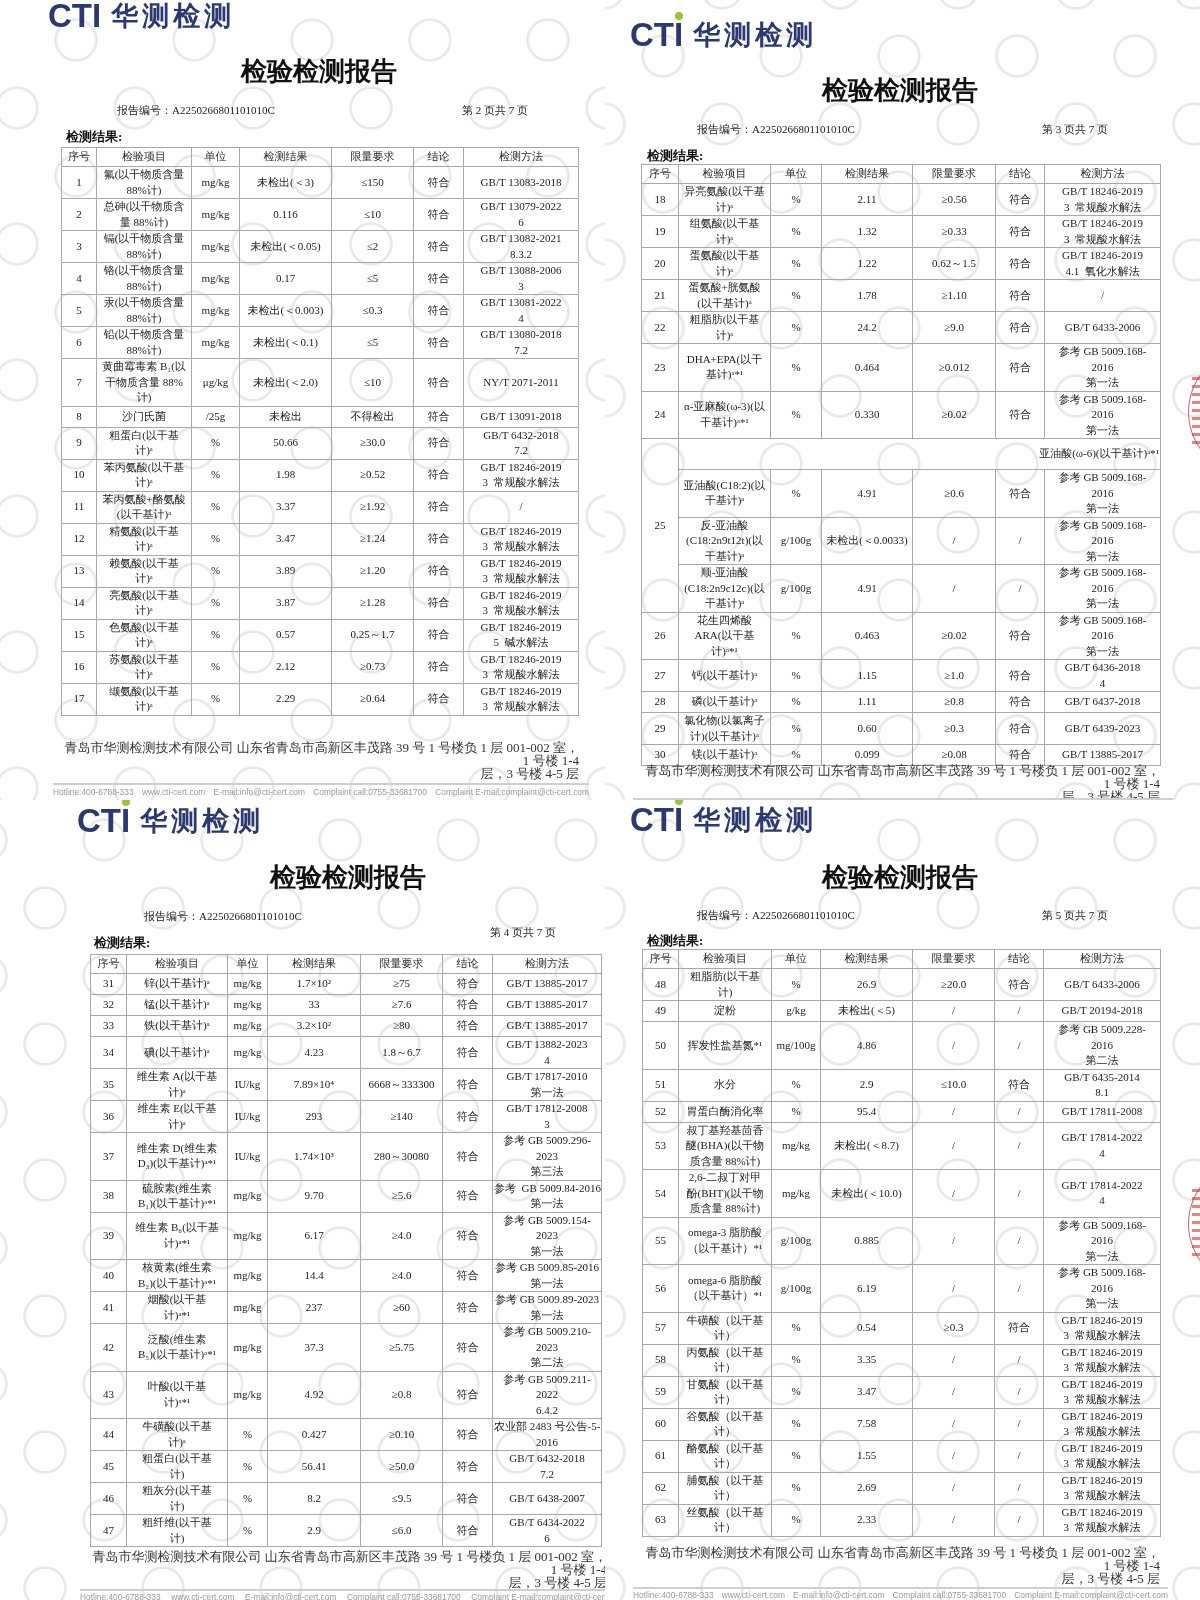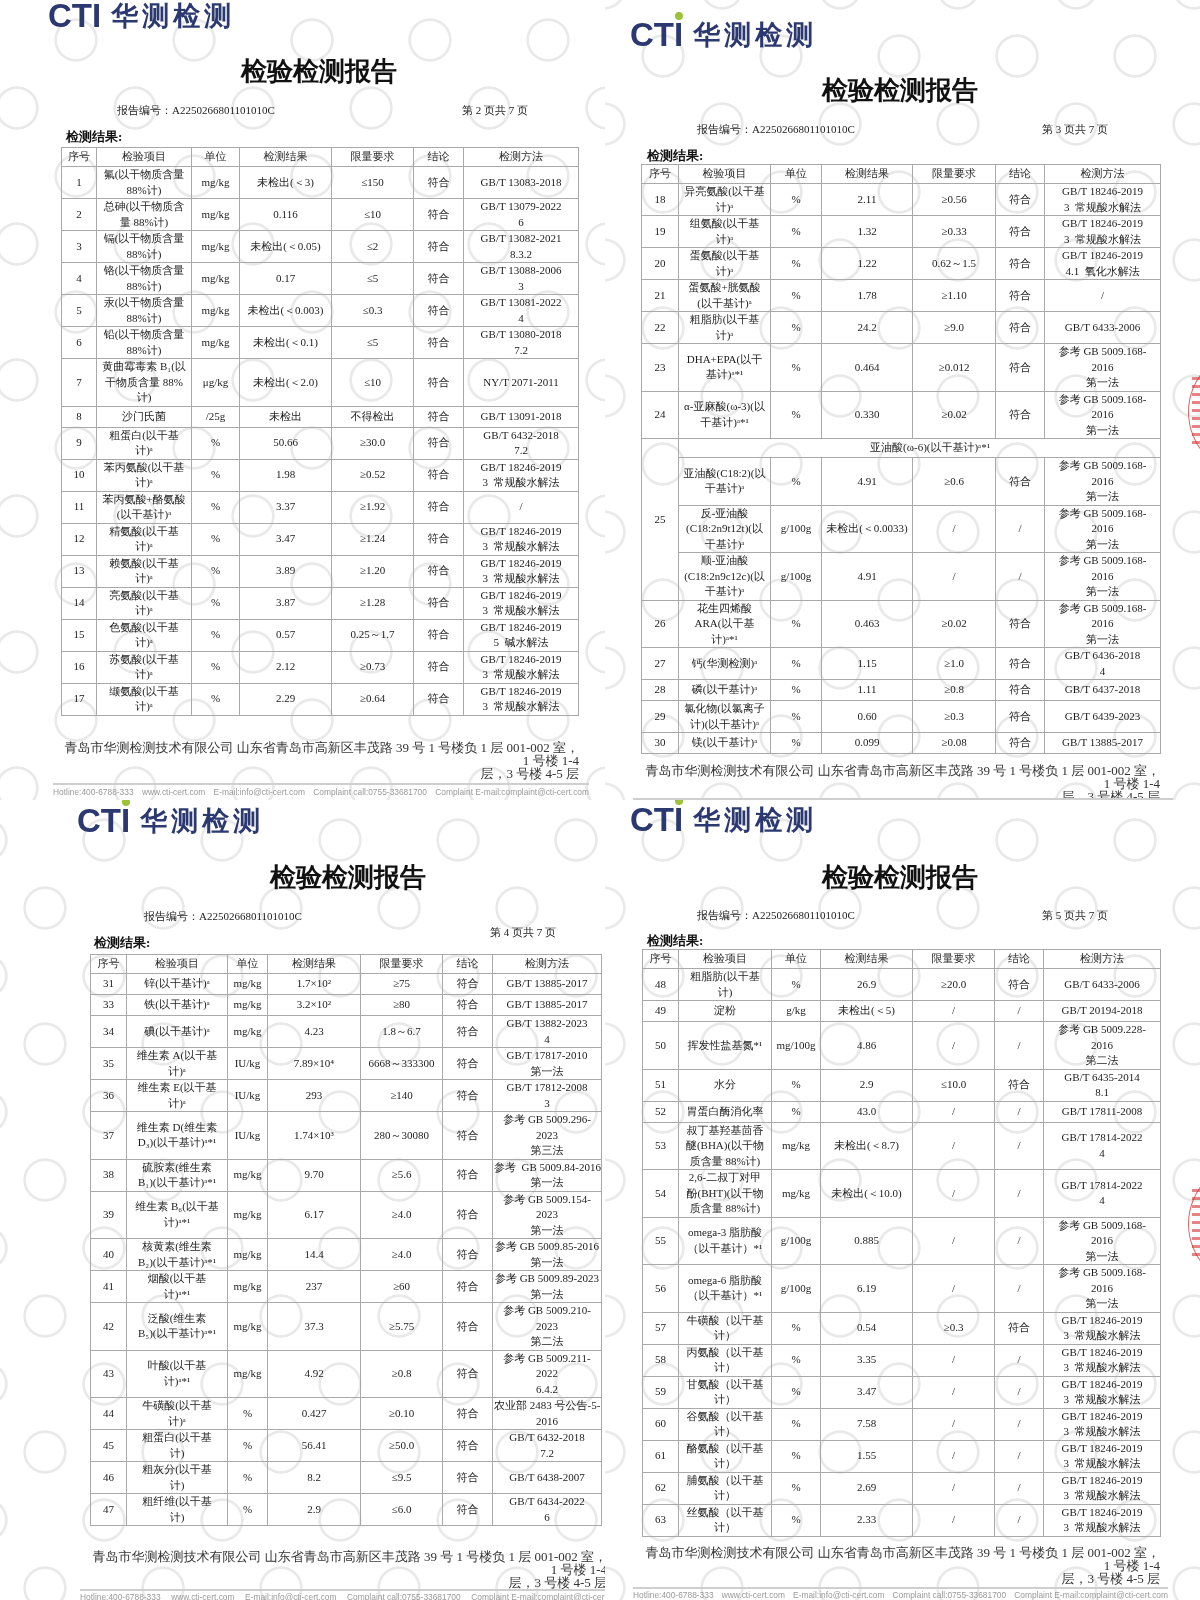--- a/index.html
+++ b/index.html
@@ -44,21 +44,21 @@
   .sect { position: absolute; font-size: 13px; line-height: 14px; font-weight: bold; color: #111; white-space: nowrap; }
   .p2 .sect { left: 66px; top: 130px; }
   .p3 .sect { left: 42px; top: 149px; }
   .p4 .sect { left: 94px; top: 136px; }
   .p5 .sect { left: 42px; top: 134px; }
 
   table.results { position: absolute; border-collapse: collapse; table-layout: fixed; font-size: 11px; line-height: 15.5px; color: #1c1c1c; background: transparent; }
   table.results th, table.results td { border: 1px solid #a9a9a9; text-align: center; vertical-align: middle; padding: 0 1px; white-space: pre; overflow: hidden; }
   table.results th { height: 19px; font-weight: normal; color: #2a2a2a; }
   table.results td { height: 21px; }
-  table.results td.c-group { text-align: center; padding-left: 22px; height: 19px; }
+  table.results td.c-group { text-align: right; padding-left: 22px; height: 31px; }
   .p2 table.results { left: 61px; top: 147px; width: 517px; }
   .p3 table.results { left: 36px; top: 164px; width: 519px; }
   .p4 table.results { left: 90px; top: 154px; width: 511px; }
   .p5 table.results { left: 37px; top: 149px; width: 518px; }
 
   .address { position: absolute; width: 520px; text-align: right; font-size: 13px; line-height: 13px; color: #333; white-space: pre-line; }
   .p2 .address { left: 59px; top: 741px; }
   .p3 .address { left: 35px; top: 764px; }
   .p4 .address { left: 87px; top: 750px; }
   .p5 .address { left: 35px; top: 746px; }
@@ -467,21 +467,21 @@
           <td class="c-unit">%</td>
           <td class="c-result">0.463</td>
           <td class="c-limit">≥0.02</td>
           <td class="c-conclusion">符合</td>
           <td class="c-method">参考 GB 5009.168-
 2016
 第一法</td>
         </tr>
         <tr>
           <td class="c-no">27</td>
-          <td class="c-item">钙(华测检测)ᵃ</td>
+          <td class="c-item">钙(以干基计)ᵃ</td>
           <td class="c-unit">%</td>
           <td class="c-result">1.15</td>
           <td class="c-limit">≥1.0</td>
           <td class="c-conclusion">符合</td>
           <td class="c-method">GB/T 6436-2018
 4</td>
         </tr>
         <tr>
           <td class="c-no">28</td>
           <td class="c-item">磷(以干基计)ᵃ</td>
@@ -555,20 +555,29 @@
         <tr>
           <td class="c-no">31</td>
           <td class="c-item">锌(以干基计)ᵃ</td>
           <td class="c-unit">mg/kg</td>
           <td class="c-result">1.7×10²</td>
           <td class="c-limit">≥75</td>
           <td class="c-conclusion">符合</td>
           <td class="c-method">GB/T 13885-2017</td>
         </tr>
         <tr>
+          <td class="c-no">32</td>
+          <td class="c-item">锰(以干基计)ᵃ</td>
+          <td class="c-unit">mg/kg</td>
+          <td class="c-result">33</td>
+          <td class="c-limit">≥7.6</td>
+          <td class="c-conclusion">符合</td>
+          <td class="c-method">GB/T 13885-2017</td>
+        </tr>
+        <tr>
           <td class="c-no">33</td>
           <td class="c-item">铁(以干基计)ᵃ</td>
           <td class="c-unit">mg/kg</td>
           <td class="c-result">3.2×10²</td>
           <td class="c-limit">≥80</td>
           <td class="c-conclusion">符合</td>
           <td class="c-method">GB/T 13885-2017</td>
         </tr>
         <tr>
           <td class="c-no">34</td>
@@ -809,21 +818,21 @@
           <td class="c-result">2.9</td>
           <td class="c-limit">≤10.0</td>
           <td class="c-conclusion">符合</td>
           <td class="c-method">GB/T 6435-2014
 8.1</td>
         </tr>
         <tr>
           <td class="c-no">52</td>
           <td class="c-item">胃蛋白酶消化率</td>
           <td class="c-unit">%</td>
-          <td class="c-result">43.0</td>
+          <td class="c-result">95.4</td>
           <td class="c-limit">/</td>
           <td class="c-conclusion">/</td>
           <td class="c-method">GB/T 17811-2008</td>
         </tr>
         <tr>
           <td class="c-no">53</td>
           <td class="c-item">叔丁基羟基茴香
 醚(BHA)(以干物
 质含量 88%计)</td>
           <td class="c-unit">mg/kg</td>

